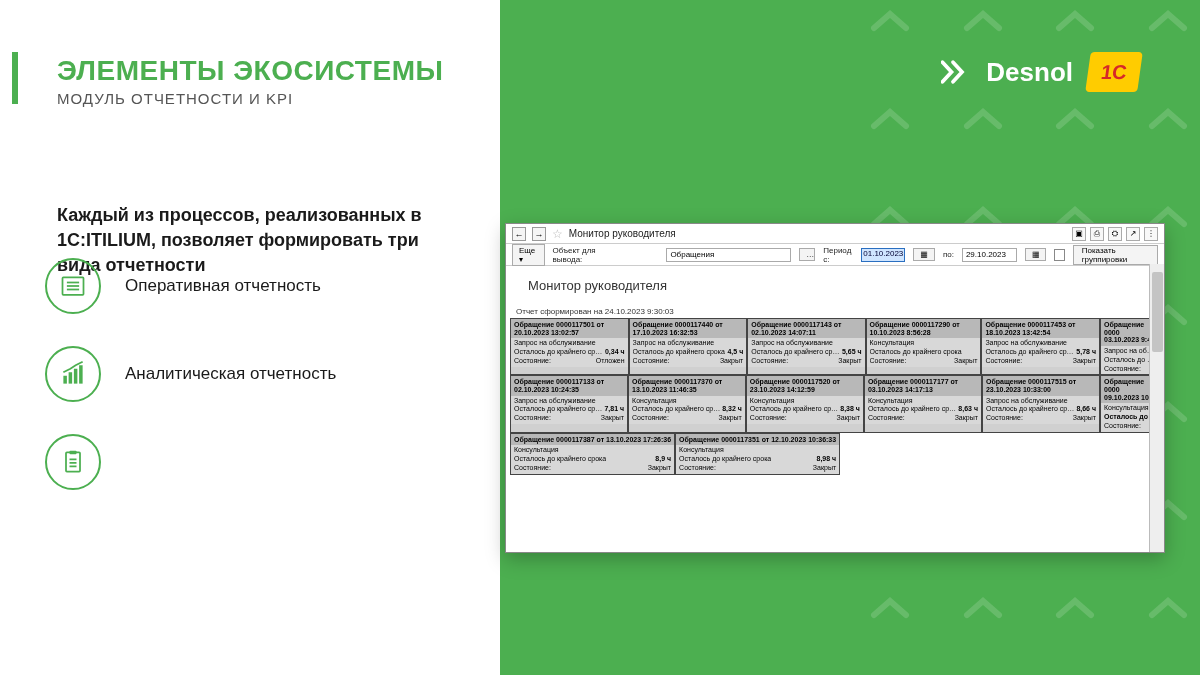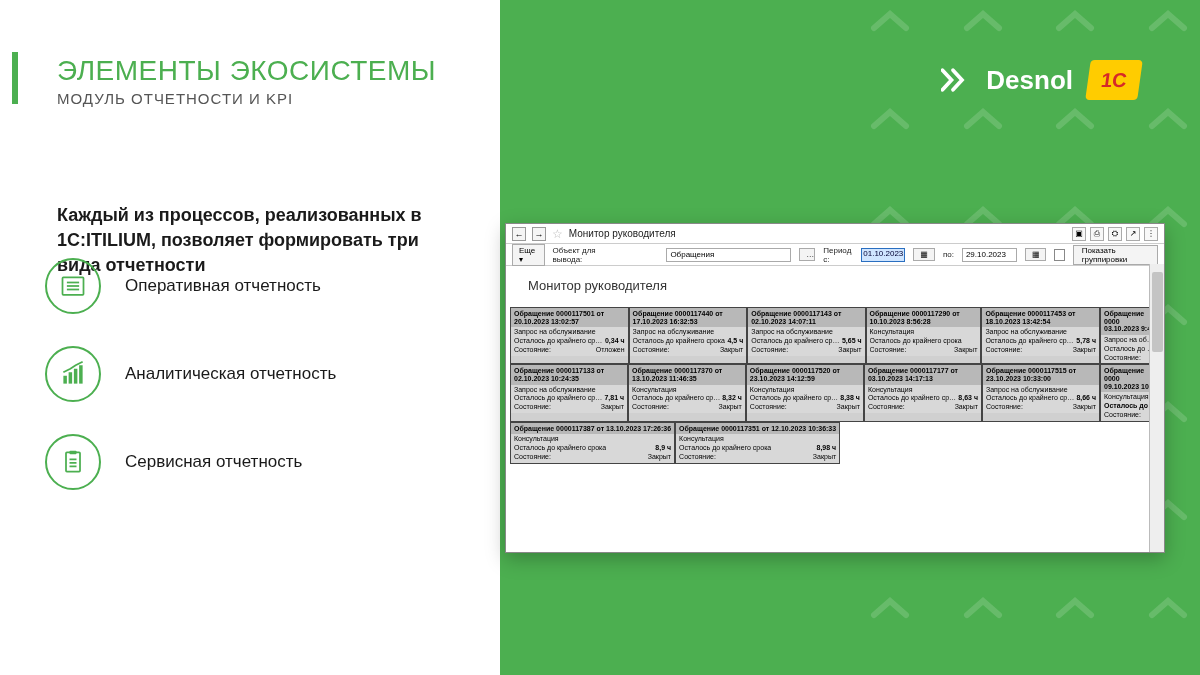--- a/index.html
+++ b/index.html
@@ -46,37 +46,37 @@
   .left-white {
     position: absolute;
     left: 0; top: 0; width: 500px; height: 675px;
     background: #fff;
   }
   .title {
     position: absolute;
     left: 57px;
     top: 55px;
     font-size: 28px;
-    font-weight: 400;
+    font-weight: 700;
     color: #4CAF50;
     letter-spacing: 0.5px;
   }
   .subtitle {
     position: absolute;
     left: 57px;
     top: 90px;
     font-size: 15px;
     font-weight: 400;
     color: #555;
     letter-spacing: 1px;
   }
   .brand-block {
     position: absolute;
     right: 60px;
-    top: 60px;
+    top: 52px;
     display: flex;
     align-items: center;
     gap: 15px;
   }
   .brand-chevrons { display: flex; gap: -4px; }
   .brand-chevrons svg { width: 30px; height: 30px; }
   .brand-text { color: #fff; font-size: 26px; font-weight: 700; }
   .logo-1c {
     width: 52px; height: 40px;
     background: #FFCC00;
@@ -355,21 +355,20 @@
     <div class="bullet">
       <div class="bullet-icon">
         <svg viewBox="0 0 32 32">
             <rect x="8" y="5" width="16" height="22" rx="1" fill="none" stroke="#4CAF50" stroke-width="2"></rect>
             <rect x="12" y="3" width="8" height="4" rx="1" fill="#4CAF50"></rect>
             <line x1="12" y1="13" x2="20" y2="13" stroke="#4CAF50" stroke-width="2"></line>
             <line x1="12" y1="17" x2="20" y2="17" stroke="#4CAF50" stroke-width="2"></line>
             <line x1="12" y1="21" x2="20" y2="21" stroke="#4CAF50" stroke-width="2"></line>
           </svg>
       </div>
-      <div class="bullet-label">Сервисная отчетность</div>
     </div>
   </div>
 
   <div class="app-window">
     <div class="win-header">
       <div class="win-nav-btn">←</div>
       <div class="win-nav-btn">→</div>
       <span class="star">☆</span>
       <span class="win-title">Монитор руководителя</span>
       <div class="win-actions">
@@ -389,20 +388,21 @@
       <span class="tb-input date-sel">01.10.2023</span>
       <div class="btn-more">▦</div>
       <span class="tb-label">по:</span>
       <input class="tb-input" style="width: 55px;" value="29.10.2023">
       <div class="btn-more">▦</div>
       <div class="tb-check"></div>
       <div class="btn-group">Показать группировки</div>
     </div>
     <div class="report-body">
       <div class="report-heading">Монитор руководителя</div>
+      <div class="report-meta">Отчет сформирован на 24.10.2023 9:30:03</div>
       <div id="tiles">
           <div class="tile-row">
             <div class="tile">
               <div class="tile-head">Обращение 0000117501 от 20.10.2023 13:02:57</div>
               <div class="tile-body">
                 <div class="tile-line">
                   <span>Запрос на обслуживание</span>
                 </div>
                 <div class="tile-line">
                   <span>Осталось до крайнего срока</span>

